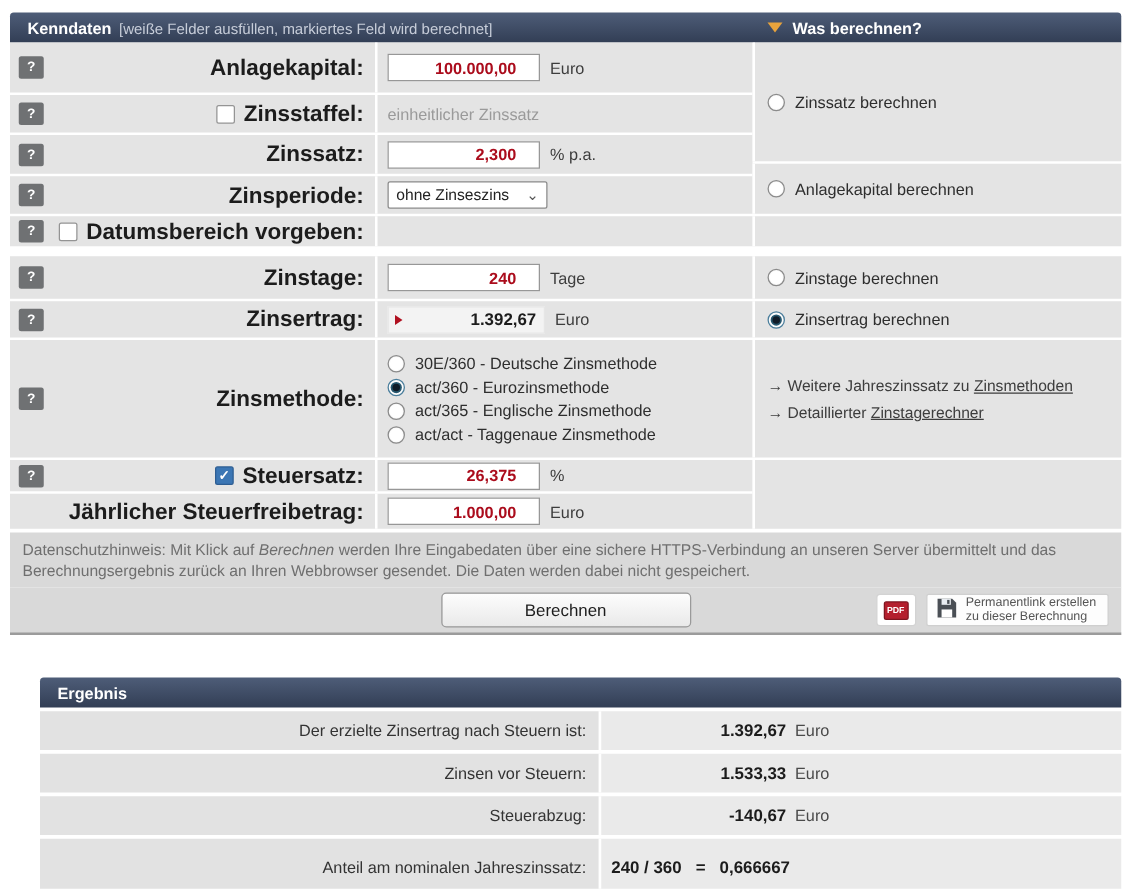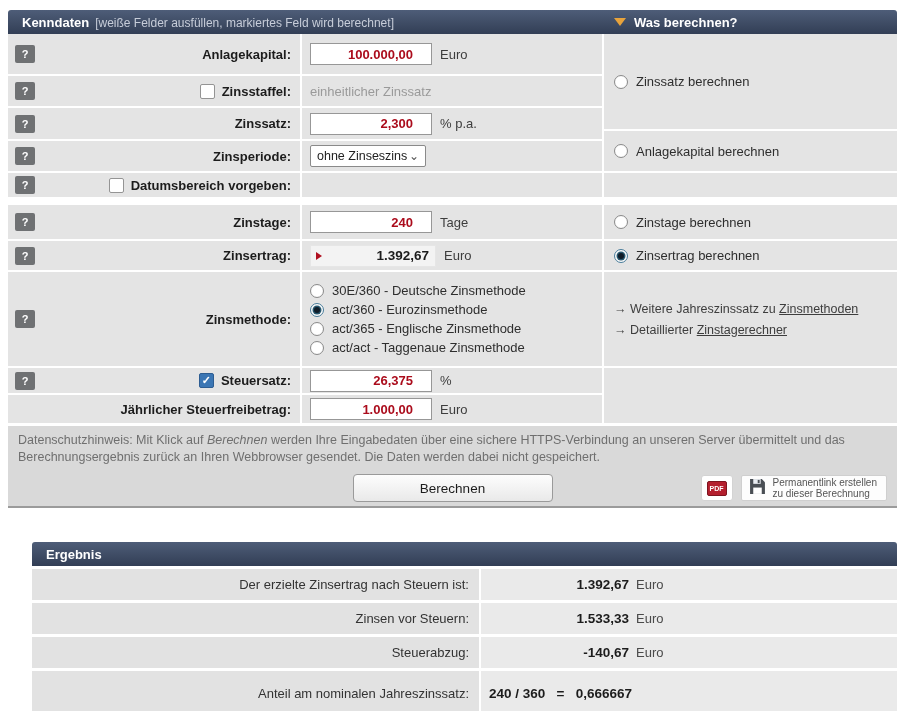--- a/index.html
+++ b/index.html
@@ -27,36 +27,36 @@
   .h40{height:40px}.h30{height:30px}.h31{height:31px}.h24{height:24px}
   .h34{height:34px}.h29{height:29px}.h94{height:94px}.h25{height:25px}
   .h28{height:28px}.h95{height:95px}.h55{height:55px}
   .gap8 { margin-bottom:8px; }
 
   .help { width:20px; height:18px; margin-left:7px; background:#6f7173; color:#fff;
           border:none; border-radius:2px; font-size:11px; font-weight:bold;
           font-family:"Liberation Sans", sans-serif; cursor:pointer; flex:none; }
   .lbl { flex:1; display:flex; justify-content:flex-end; align-items:center;
          gap:7px; padding-right:9px; }
-  .lab { font-size:13px; font-weight:bold; color:#1c1c1c; }
+  .lab { font-size:18px; font-weight:bold; color:#1c1c1c; }
   .inp { width:302px; align-self:stretch; border-left:2px solid #fff;
          display:flex; align-items:center; padding-left:8px; gap:8px; }
   .field { width:122px; height:22px; border:1px solid #979797; background:#fff;
            text-align:right; padding-right:18px; font-size:13px; font-weight:bold;
            color:#ab0c1c; font-family:"Liberation Sans", sans-serif; }
   .unit { font-size:13px; color:#3d3d3d; }
   .ph { font-size:13px; color:#9a9a9a; }
 
   .calcbox { width:126px; height:22px; background:#f3f3f3; border:1px solid #e6e6e6;
              display:flex; align-items:center; padding:0 6px 0 5px; }
   .tri-right { width:0; height:0; border-top:4px solid transparent;
                border-bottom:4px solid transparent; border-left:6px solid #b01020; }
   .calcval { flex:1; text-align:right; font-size:13.5px; font-weight:bold; color:#1c1c1c; }
 
-  .select { width:116px; height:22px; background:#fff; border:1px solid #8a8a8a;
+  .select { width:128px; height:22px; background:#fff; border:1px solid #8a8a8a;
             border-radius:2px; display:flex; align-items:center; padding:0 6px;
             font-size:12.5px; color:#222; cursor:pointer; }
   .select .sval { flex:1; }
   .chev { color:#555; font-size:12px; }
 
   .cb { width:15px; height:15px; background:#fff; border:1px solid #949494;
         border-radius:2px; flex:none; cursor:pointer; display:flex;
         align-items:center; justify-content:center; }
   .cb.checked { background:#3b76b4; border-color:#2d5d92; color:#fff;
                 font-size:11px; font-weight:bold; }

